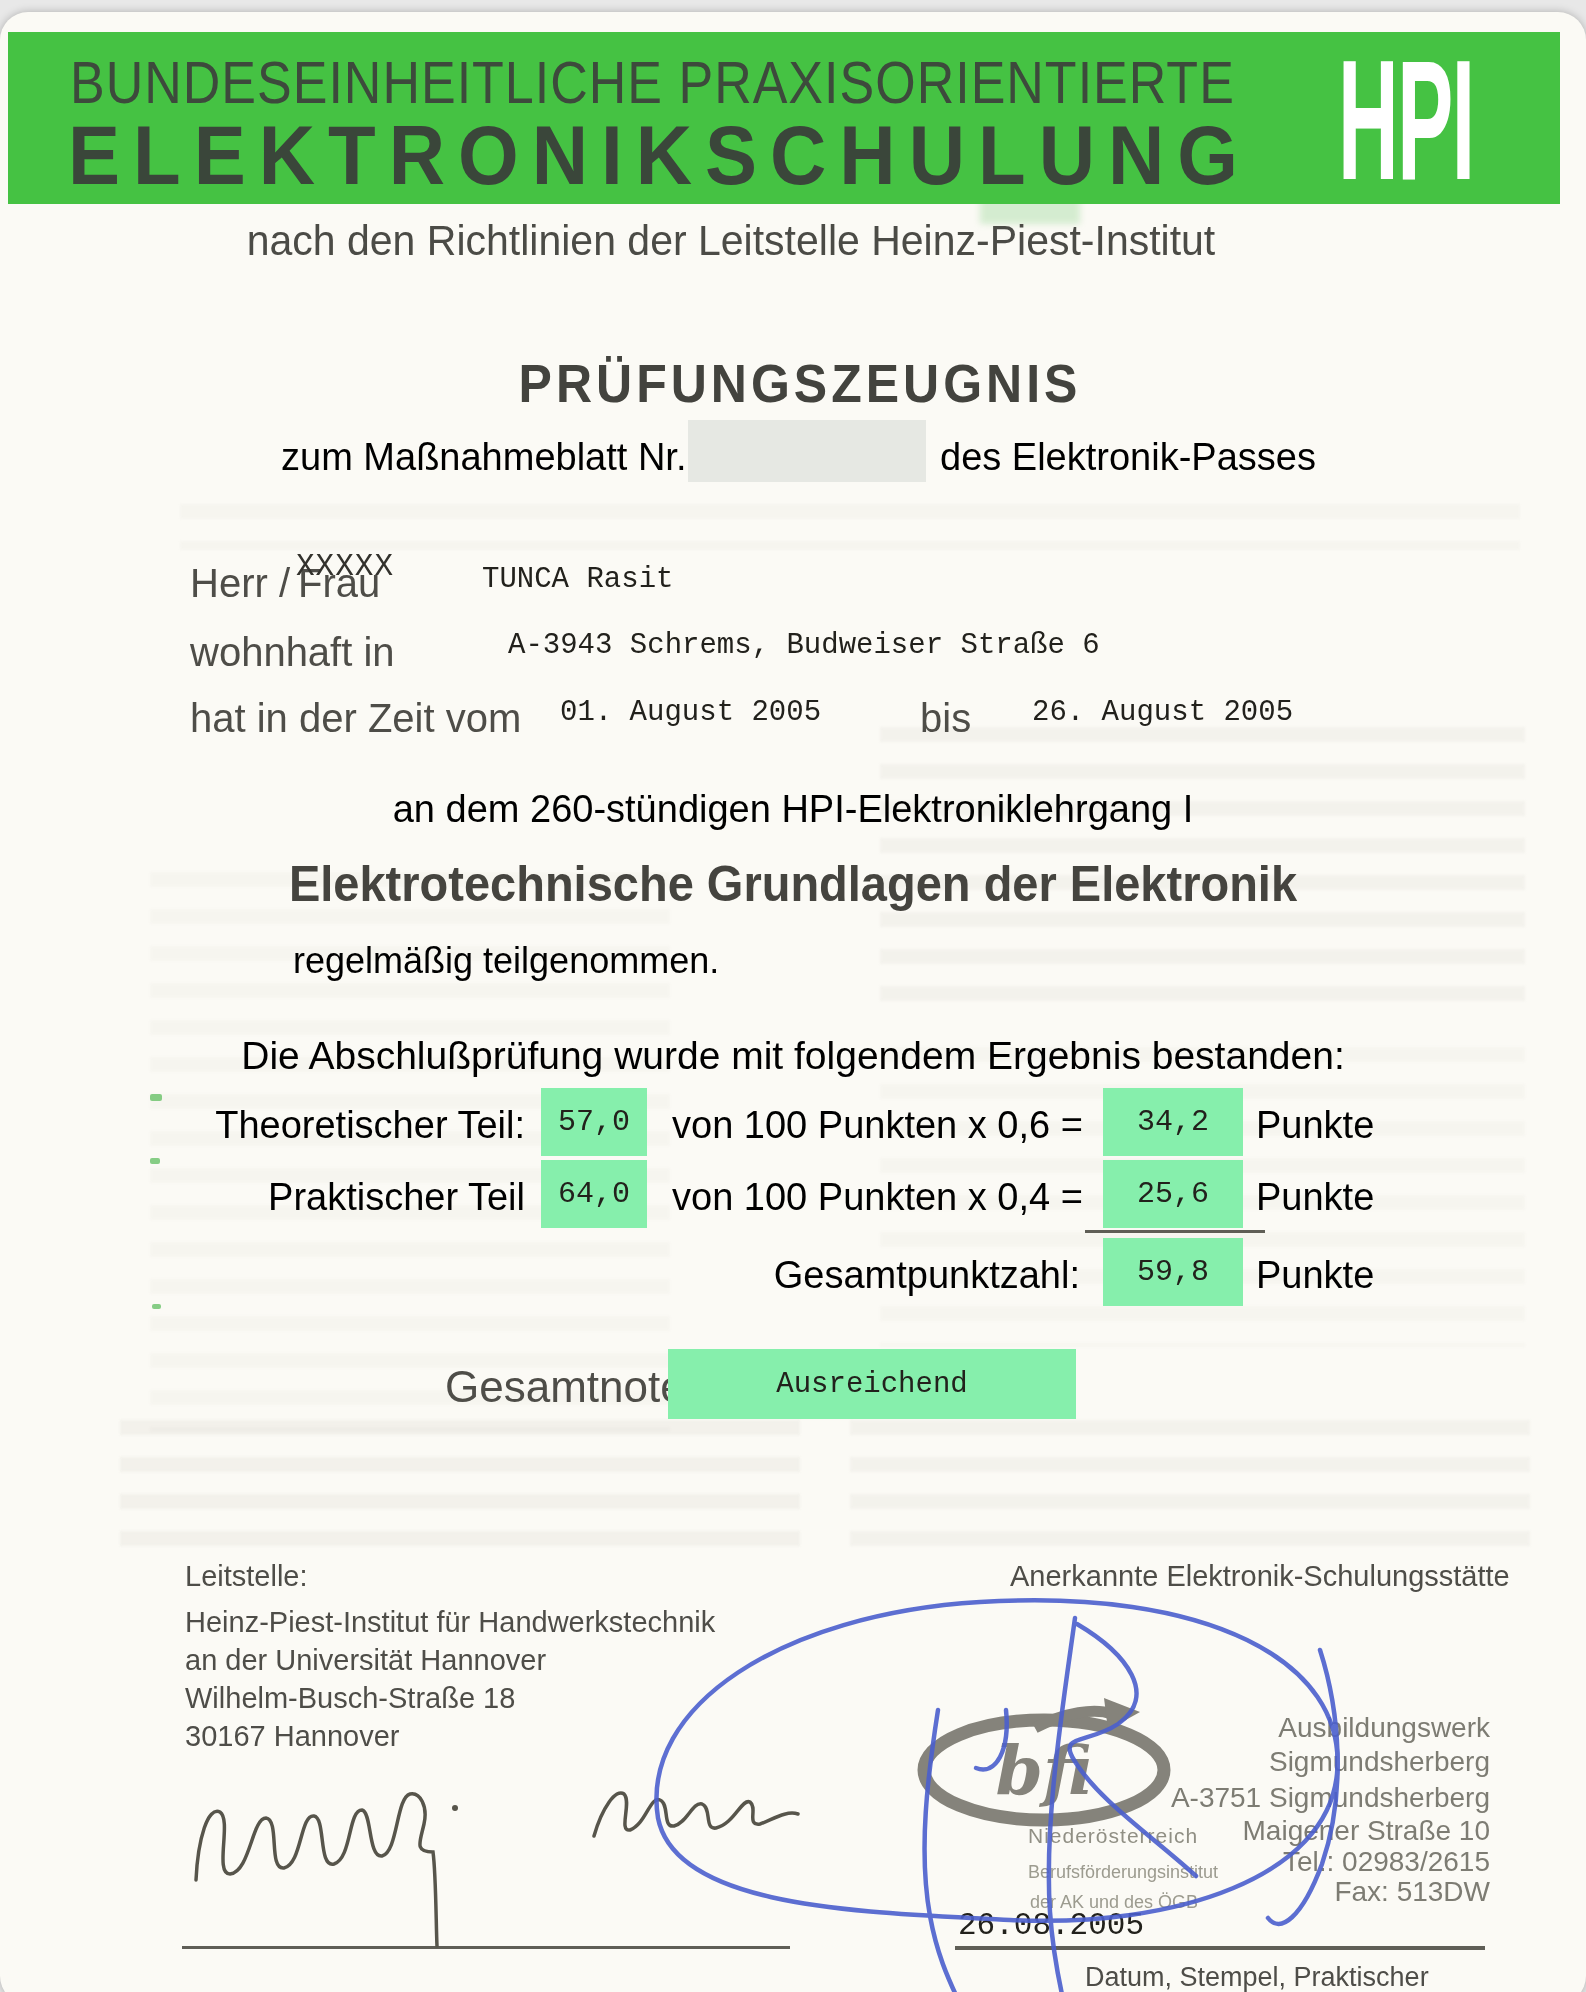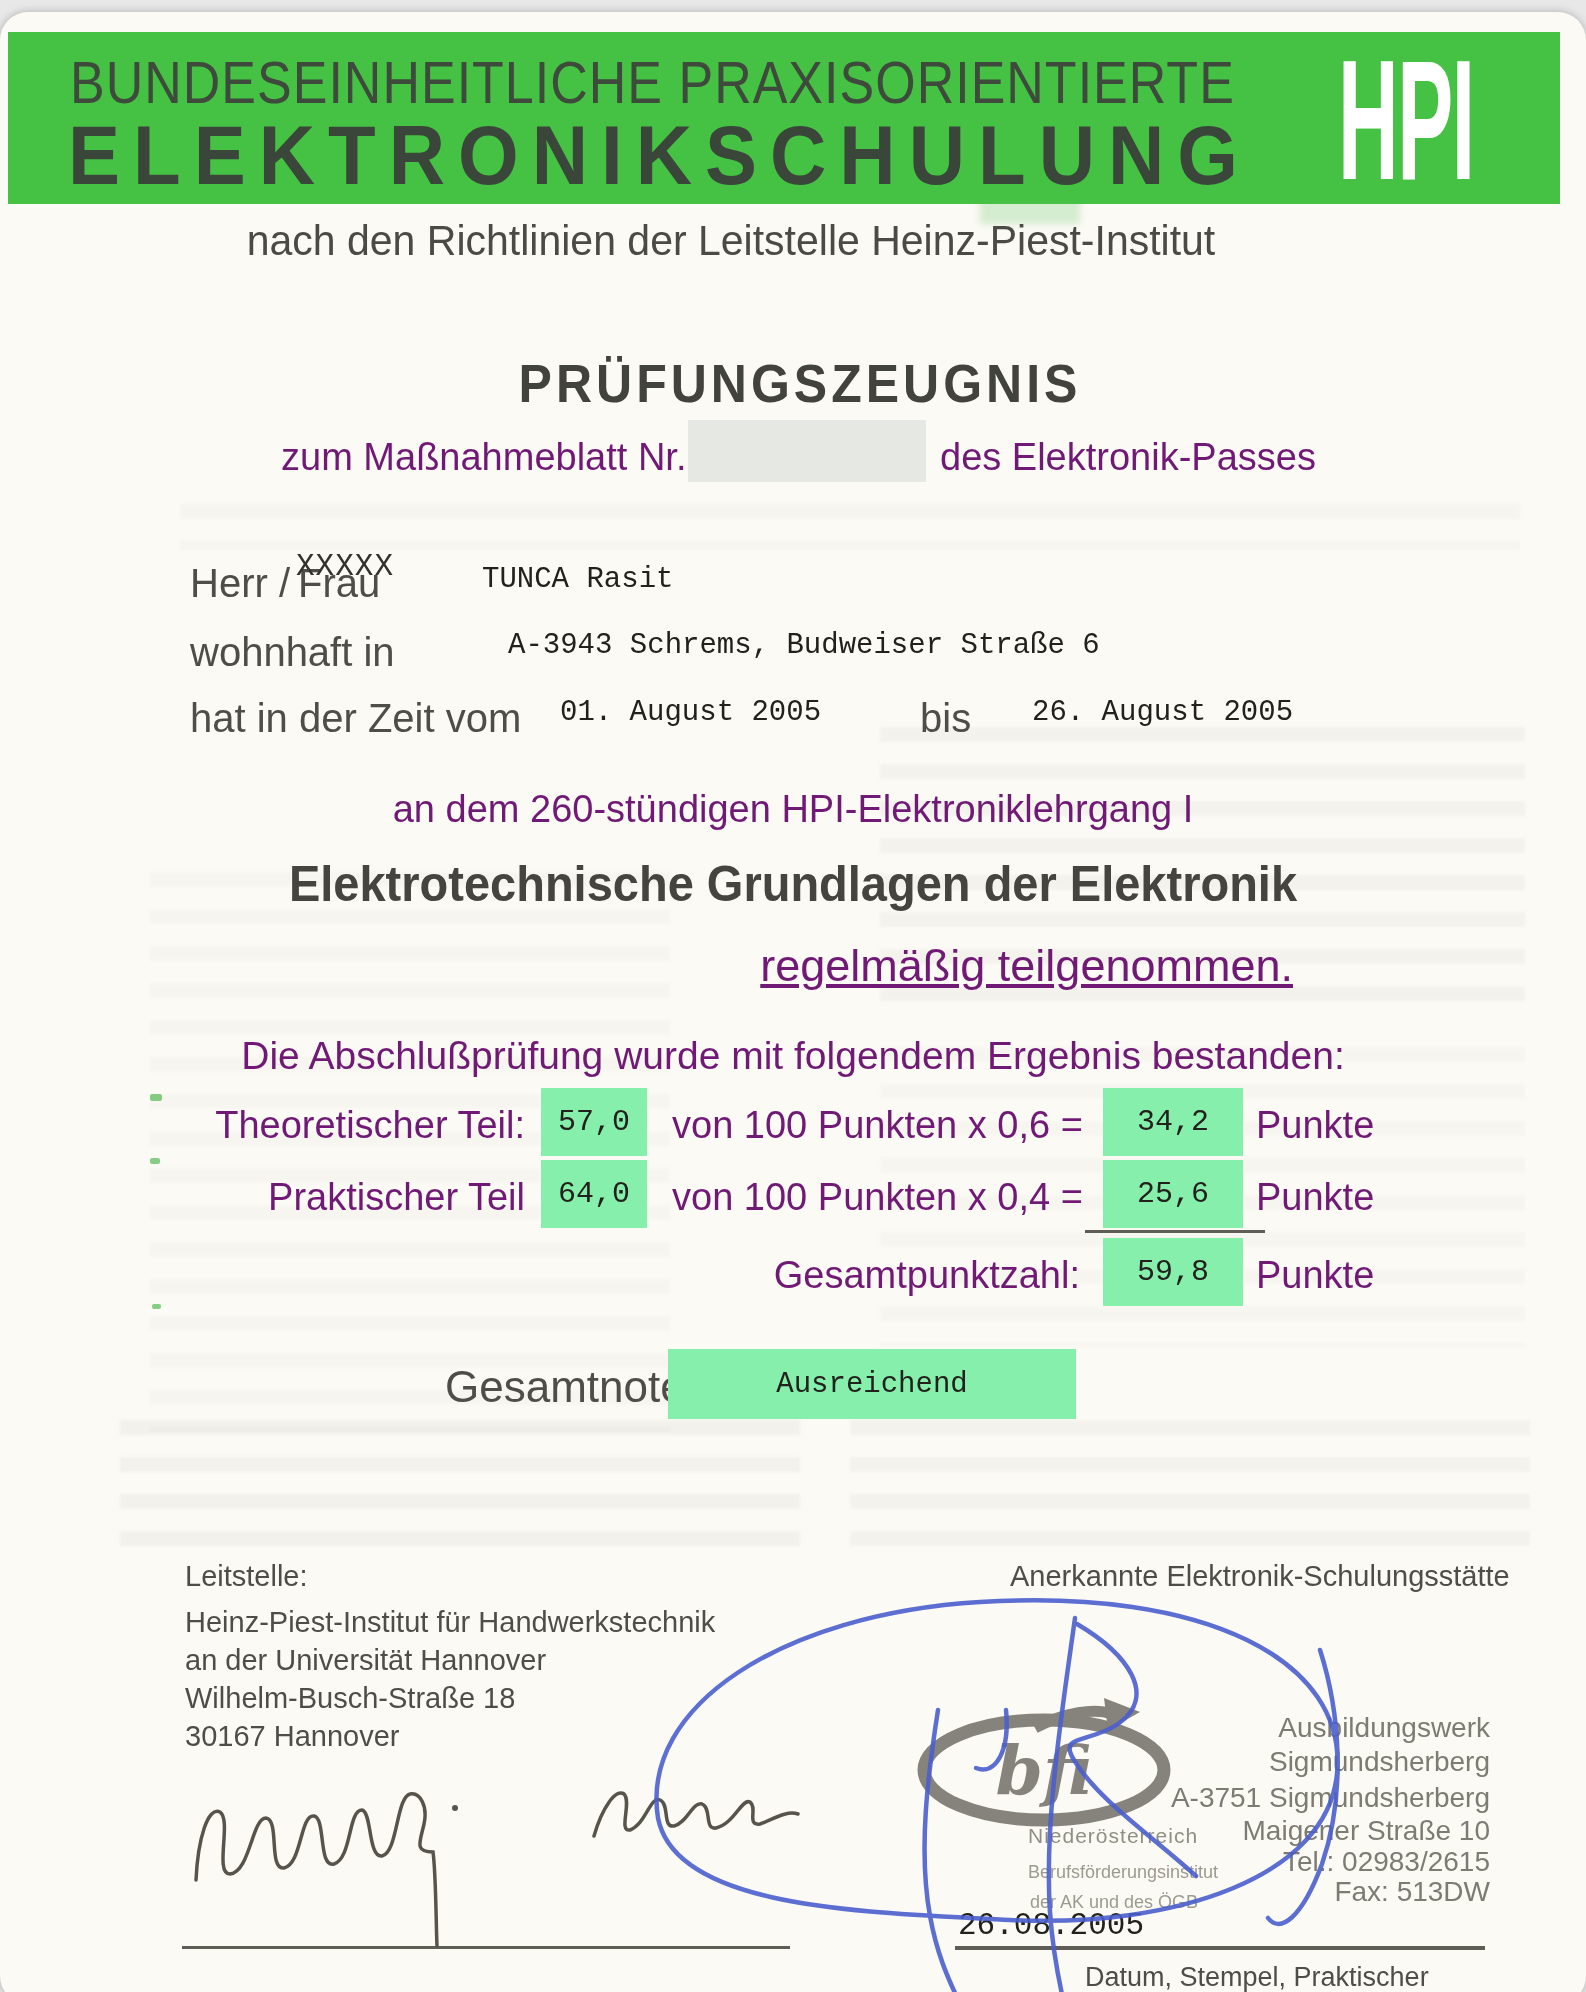--- a/index.html
+++ b/index.html
@@ -13,21 +13,21 @@
              transform:scaleY(1.15);transform-origin:left top;white-space:nowrap;}
   .banner-l2{left:60px;top:74px;font-size:78px;font-weight:bold;letter-spacing:13px;color:#3a463a;
              transform:scaleY(1.08);transform-origin:left top;white-space:nowrap;}
   .hpi{left:1338px;top:22px;font-size:168px;font-weight:800;color:#ffffff;letter-spacing:-3px;
        transform:scale(0.50,1.02);transform-origin:left top;white-space:nowrap;line-height:1;}
   .subtitle{left:185px;top:204px;width:1092px;text-align:center;font-size:41px;color:#4b4b46;
             transform:scaleY(1.05);transform-origin:left top;white-space:nowrap;}
   .doctitle{left:400px;top:340px;width:800px;text-align:center;font-size:50px;font-weight:bold;
             letter-spacing:4px;color:#43433e;transform:scaleY(1.08);transform-origin:left top;white-space:nowrap;}
   .lbl{font-size:40px;color:#4e4d48;white-space:nowrap;}
-  .lbl38{font-size:38px;color:#701a75;white-space:nowrap;}
+  .lbl38{font-size:38px;color:#000000;white-space:nowrap;}
   .typed{font-family:"Liberation Mono",monospace;font-size:29px;color:#22211c;white-space:nowrap;}
   .field{background:#e6e8e3;}
   .valbox{background:#86efac;display:flex;align-items:center;justify-content:center;
           font-family:"Liberation Mono",monospace;font-size:30px;color:#22211c;}
   .rlabel{text-align:right;}
   .rule{background:#5f5e56;}
   
   .frau-wrap{left:298px;top:549px;}
   .frau-inner{position:relative;display:inline-block;}
   .frau-x{position:absolute;left:-2px;top:-12px;font-family:"Liberation Mono",monospace;font-size:31px;
@@ -84,21 +84,21 @@
   <div class="abs lbl" style="left:190px;top:618px;">wohnhaft in</div>
   <div class="abs typed" style="left:508px;top:617px;">A-3943 Schrems, Budweiser Straße 6</div>
 
   <div class="abs lbl" style="left:190px;top:684px;">hat in der Zeit vom</div>
   <div class="abs typed" style="left:560px;top:684px;">01. August 2005</div>
   <div class="abs lbl" style="left:920px;top:684px;">bis</div>
   <div class="abs typed" style="left:1032px;top:684px;">26. August 2005</div>
 
   <div class="abs lbl38" style="left:293px;top:776px;width:1000px;text-align:center;">an dem 260-stündigen HPI-Elektroniklehrgang I</div>
   <div class="abs" style="left:143px;top:842px;width:1300px;text-align:center;font-size:47px;font-weight:bold;color:#45443f;transform:scaleY(1.06);transform-origin:left top;white-space:nowrap;">Elektrotechnische Grundlagen der Elektronik</div>
-  <div class="abs lbl38" style="left:293px;top:928px;width:1000px;text-align:right;font-size:45px;text-decoration:underline;">regelmäßig teilgenommen.</div>
+  <div class="abs lbl38" style="left:293px;top:928px;width:1000px;text-align:left;font-size:36px;">regelmäßig teilgenommen.</div>
 
   <div class="abs lbl38" style="left:143px;top:1022px;width:1300px;text-align:center;font-size:39px;">Die Abschlußprüfung wurde mit folgendem Ergebnis bestanden:</div>
 
   <div class="abs lbl38 rlabel" style="left:190px;top:1092px;width:335px;">Theoretischer Teil:</div>
   <div class="abs valbox" style="left:541px;top:1076px;width:106px;height:68px;">57,0</div>
   <div class="abs lbl38" style="left:672px;top:1092px;">von 100 Punkten x 0,6 =</div>
   <div class="abs valbox" style="left:1103px;top:1076px;width:140px;height:68px;">34,2</div>
   <div class="abs lbl38" style="left:1256px;top:1092px;">Punkte</div>
 
   <div class="abs lbl38 rlabel" style="left:190px;top:1164px;width:335px;">Praktischer Teil</div>

